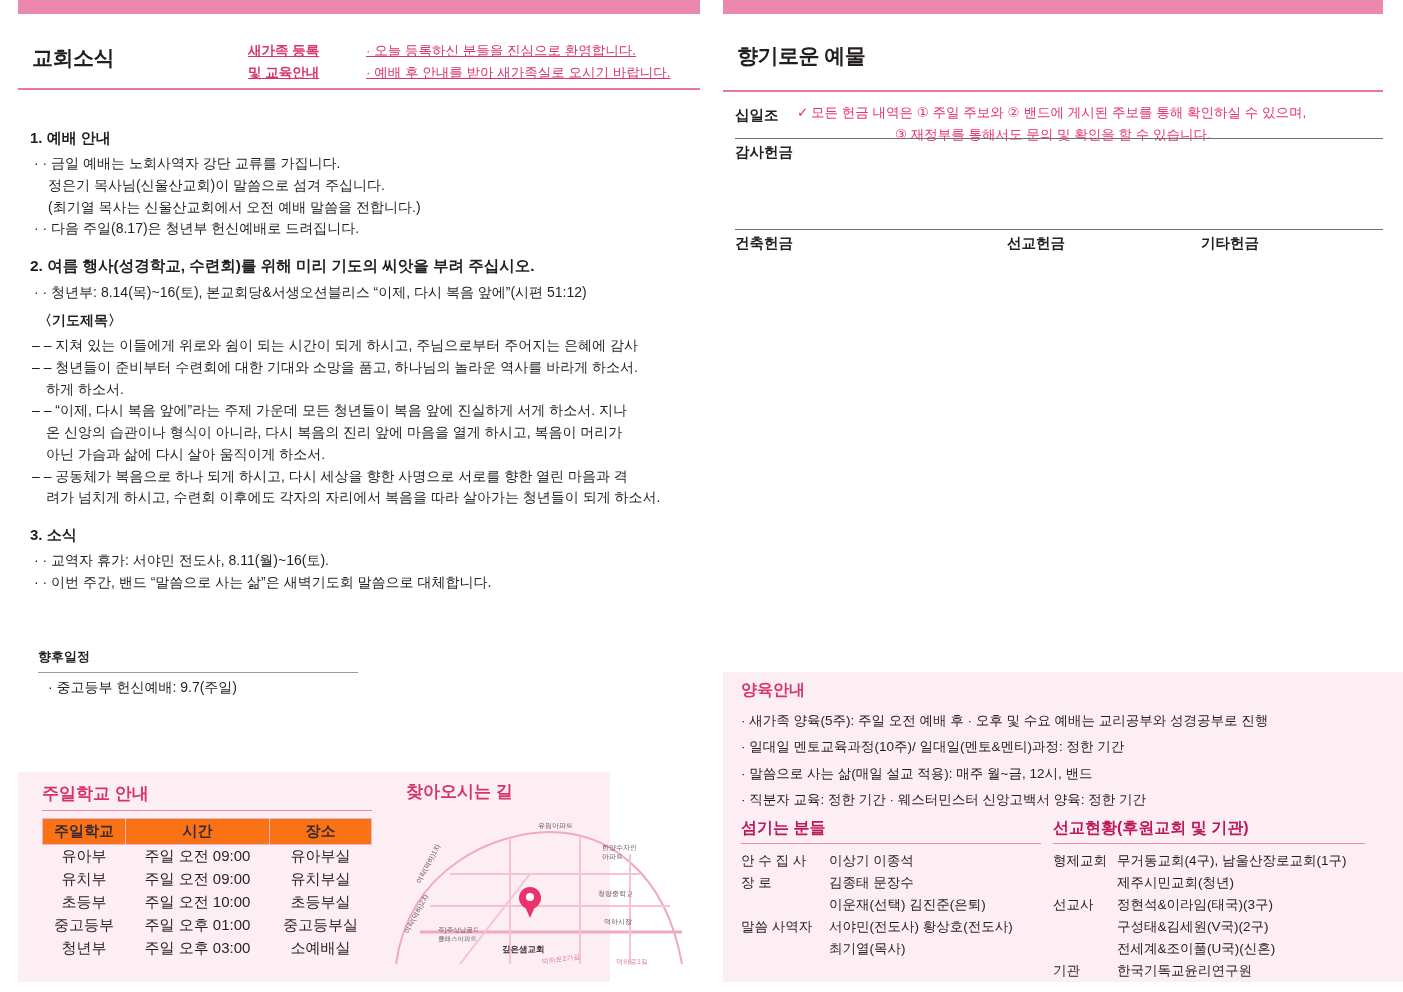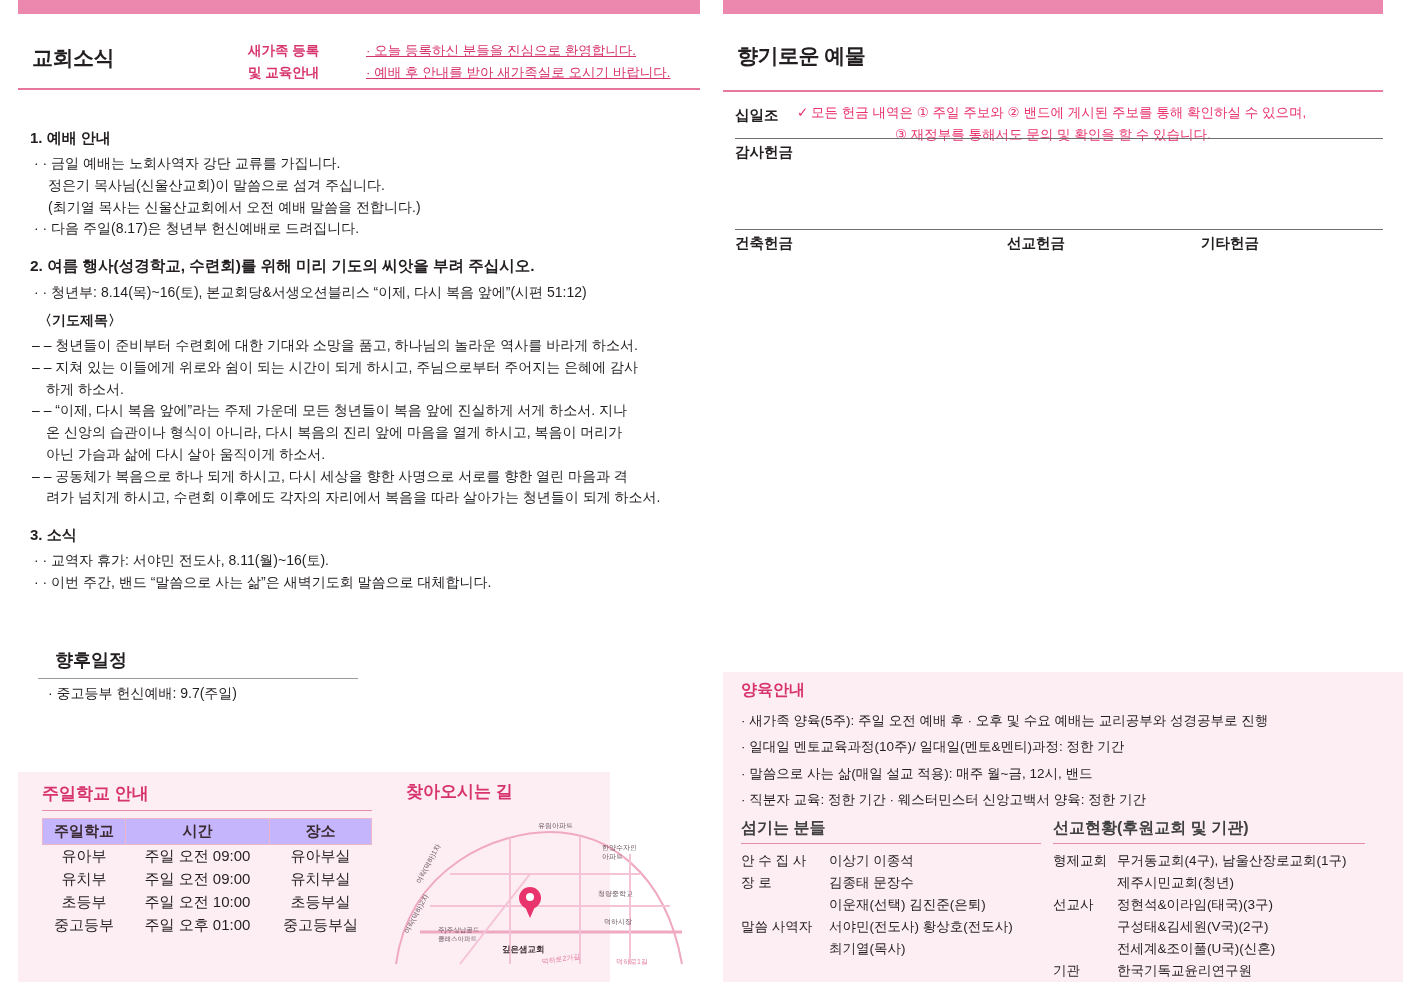--- a/index.html
+++ b/index.html
@@ -19,48 +19,48 @@
   .topbar.right{left:723px;width:660px;}
 
   
   .sec-title{font-size:21px;font-weight:bold;letter-spacing:-0.5px;}
   .hr-pink{border:0;border-top:2px solid #e6779f;margin:0;}
 
   
   .lhead{position:absolute;left:18px;top:34px;width:682px;}
   .lhead .t{position:absolute;left:14px;top:10px;}
   .newfam{position:absolute;left:230px;top:6px;width:452px;font-size:13.5px;}
-  .newfam .lab{position:absolute;left:0;top:0;width:110px;color:#d7336d;font-weight:bold;text-align:left;line-height:22px;}
+  .newfam .lab{position:absolute;left:0;top:0;width:110px;color:#d7336d;font-weight:bold;text-align:left;line-height:22px;text-decoration:underline;}
   .newfam .txt{position:absolute;left:118px;top:0;color:#d7336d;line-height:22px;text-decoration:underline;}
   .lhead-rule{position:absolute;left:18px;top:88px;width:682px;}
 
   
   .lbody{position:absolute;left:30px;top:112px;width:660px;font-size:14px;line-height:1.55;}
   .num-h{font-weight:bold;font-size:15px;margin-top:14px;margin-bottom:4px;}
   .num-h.big{font-size:15.5px;}
   .bul{padding-left:14px;text-indent:-10px;}
   .bul:before{content:"· ";}
   .plain{padding-left:18px;}
   .dash{padding-left:16px;text-indent:-14px;}
   .dash:before{content:"– ";}
   .cont{padding-left:16px;}
   .prayer-h{font-weight:bold;padding-left:8px;margin:6px 0 4px;}
 
   
   .future{position:absolute;left:38px;top:648px;width:320px;}
-  .future .ft{font-size:18px;font-weight:bold;padding-bottom:6px;margin-left:17px;}
+  .future .ft{font-size:13px;font-weight:bold;padding-bottom:6px;}
   .future .fr{border:0;border-top:1px solid #9b9b9b;margin:0 0 6px 0;}
   .future .fi{font-size:14px;padding-left:10px;}
 
   
   .panel{position:absolute;left:18px;top:772px;width:592px;height:210px;background:#fdeef3;}
   .panel .ph{position:absolute;left:24px;top:10px;font-size:17px;font-weight:bold;color:#d7336d;}
   .panel .phr{position:absolute;left:24px;top:38px;width:330px;border-top:1.5px solid #e78cb0;}
   table.ss{position:absolute;left:24px;top:46px;width:330px;border-collapse:collapse;font-size:15px;}
-  table.ss th{background:#c4b5fd;border:1px solid #ecb7cb;font-weight:bold;padding:3px 0;text-align:center;color:#3b2b31;}
+  table.ss th{background:#f97316;border:1px solid #ecb7cb;font-weight:bold;padding:3px 0;text-align:center;color:#3b2b31;}
   table.ss td{padding:2px 0;text-align:center;}
   .panel .mh{position:absolute;left:388px;top:8px;font-size:17px;font-weight:bold;color:#d7336d;}
 
   
   .map{position:absolute;left:372px;top:42px;width:300px;height:160px;}
   .map svg{display:block;}
 
   
   .rhead{position:absolute;left:723px;top:36px;width:660px;}
   .rtitle{position:absolute;left:14px;top:6px;}
@@ -76,21 +76,21 @@
   .ledger .row{position:relative;height:90px;}
   .ledger .rl{border-top:1px solid #6f6f6f;}
   .ledger .lab{position:absolute;top:4px;font-size:14.5px;font-weight:bold;}
 
   
   .rpanel{position:absolute;left:723px;top:672px;width:736px;height:310px;background:#fdeef3;}
   .rpanel .ph{position:absolute;left:18px;top:8px;font-size:16px;font-weight:bold;color:#d7336d;}
   .rpanel .list{position:absolute;left:18px;top:36px;width:624px;font-size:13.5px;line-height:1.95;}
 
   .subcol{position:absolute;top:146px;font-size:13.5px;}
-  .subcol .sh{font-size:16px;font-weight:bold;color:#404040;padding-bottom:4px;}
+  .subcol .sh{font-size:16px;font-weight:bold;color:#be185d;padding-bottom:4px;}
   .subcol .shr{border-top:1.5px solid #e78cb0;margin-bottom:6px;}
   .srv{left:18px;width:300px;}
   .mis{left:330px;width:312px;}
   table.kv{border-collapse:collapse;font-size:13.5px;width:100%;}
   table.kv td{padding:2px 0;vertical-align:top;}
   table.kv td.k{width:88px;white-space:nowrap;}
   .mis table.kv td.k{width:64px;}
 </style>
 </head>
 <body>
@@ -121,22 +121,22 @@
 
     <div class="num-h">1. 예배 안내</div>
     <div class="bul"><span>· 금일 예배는 노회사역자 강단 교류를 가집니다.</span></div>
     <div class="plain">정은기 목사님(신울산교회)이 말씀으로 섬겨 주십니다.</div>
     <div class="plain">(최기열 목사는 신울산교회에서 오전 예배 말씀을 전합니다.)</div>
     <div class="bul"><span>· 다음 주일(8.17)은 청년부 헌신예배로 드려집니다.</span></div>
 
     <div class="num-h big">2. 여름 행사(성경학교, 수련회)를 위해 미리 기도의 씨앗을 부려 주십시오.</div>
     <div class="bul"><span>· 청년부: 8.14(목)~16(토), 본교회당&amp;서생오션블리스 “이제, 다시 복음 앞에”(시편 51:12)</span></div>
     <div class="prayer-h">〈기도제목〉</div>
+    <div class="dash"><span>– 지쳐 있는 이들에게 위로와 쉼이 되는 시간이 되게 하시고, 주님으로부터 주어지는 은혜에 감사</span></div>
     <div class="dash"><span>– 청년들이 준비부터 수련회에 대한 기대와 소망을 품고, 하나님의 놀라운 역사를 바라게 하소서.</span></div>
-    <div class="dash"><span>– 지쳐 있는 이들에게 위로와 쉼이 되는 시간이 되게 하시고, 주님으로부터 주어지는 은혜에 감사</span></div>
     <div class="cont">하게 하소서.</div>
     <div class="dash"><span>– “이제, 다시 복음 앞에”라는 주제 가운데 모든 청년들이 복음 앞에 진실하게 서게 하소서. 지나</span></div>
     <div class="cont">온 신앙의 습관이나 형식이 아니라, 다시 복음의 진리 앞에 마음을 열게 하시고, 복음이 머리가</div>
     <div class="cont">아닌 가슴과 삶에 다시 살아 움직이게 하소서.</div>
     <div class="dash"><span>– 공동체가 복음으로 하나 되게 하시고, 다시 세상을 향한 사명으로 서로를 향한 열린 마음과 격</span></div>
     <div class="cont">려가 넘치게 하시고, 수련회 이후에도 각자의 자리에서 복음을 따라 살아가는 청년들이 되게 하소서.</div>
 
     <div class="num-h">3. 소식</div>
     <div class="bul"><span>· 교역자 휴가: 서야민 전도사, 8.11(월)~16(토).</span></div>
     <div class="bul"><span>· 이번 주간, 밴드 “말씀으로 사는 삶”은 새벽기도회 말씀으로 대체합니다.</span></div>
@@ -172,20 +172,25 @@
         </tr>
         <tr>
           <td>초등부</td>
           <td>주일 오전 10:00</td>
           <td>초등부실</td>
         </tr>
         <tr>
           <td>중고등부</td>
           <td>주일 오후 01:00</td>
           <td>중고등부실</td>
+        </tr>
+        <tr>
+          <td>청년부</td>
+          <td>주일 오후 03:00</td>
+          <td>소예배실</td>
         </tr>
       </tbody>
     </table>
 
     <div class="mh">찾아오시는 길</div>
     <div class="map">
       <svg width="300" height="160" viewBox="0 0 300 160">
         <path d="M6,150 C20,50 110,18 160,18 C215,18 275,55 292,150" fill="none" stroke="#f0a9c2" stroke-width="2"></path>
         <line x1="30" y1="118" x2="292" y2="118" stroke="#f0a9c2" stroke-width="3"></line>
         <line x1="40" y1="92" x2="280" y2="92" stroke="#f5c3d6" stroke-width="2"></line>

